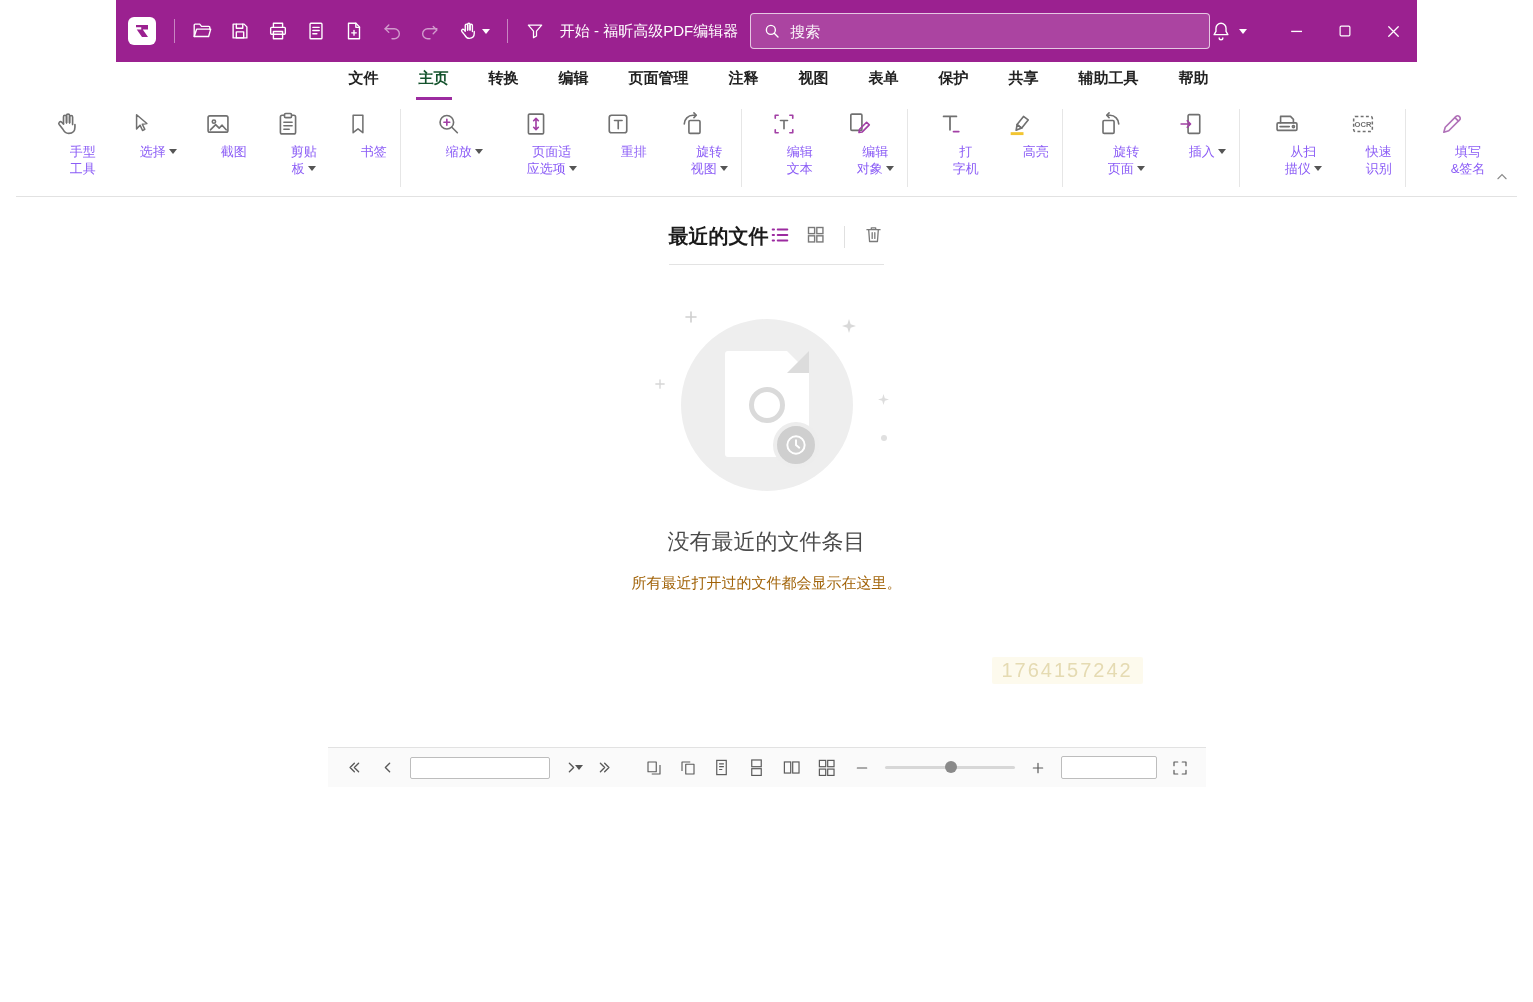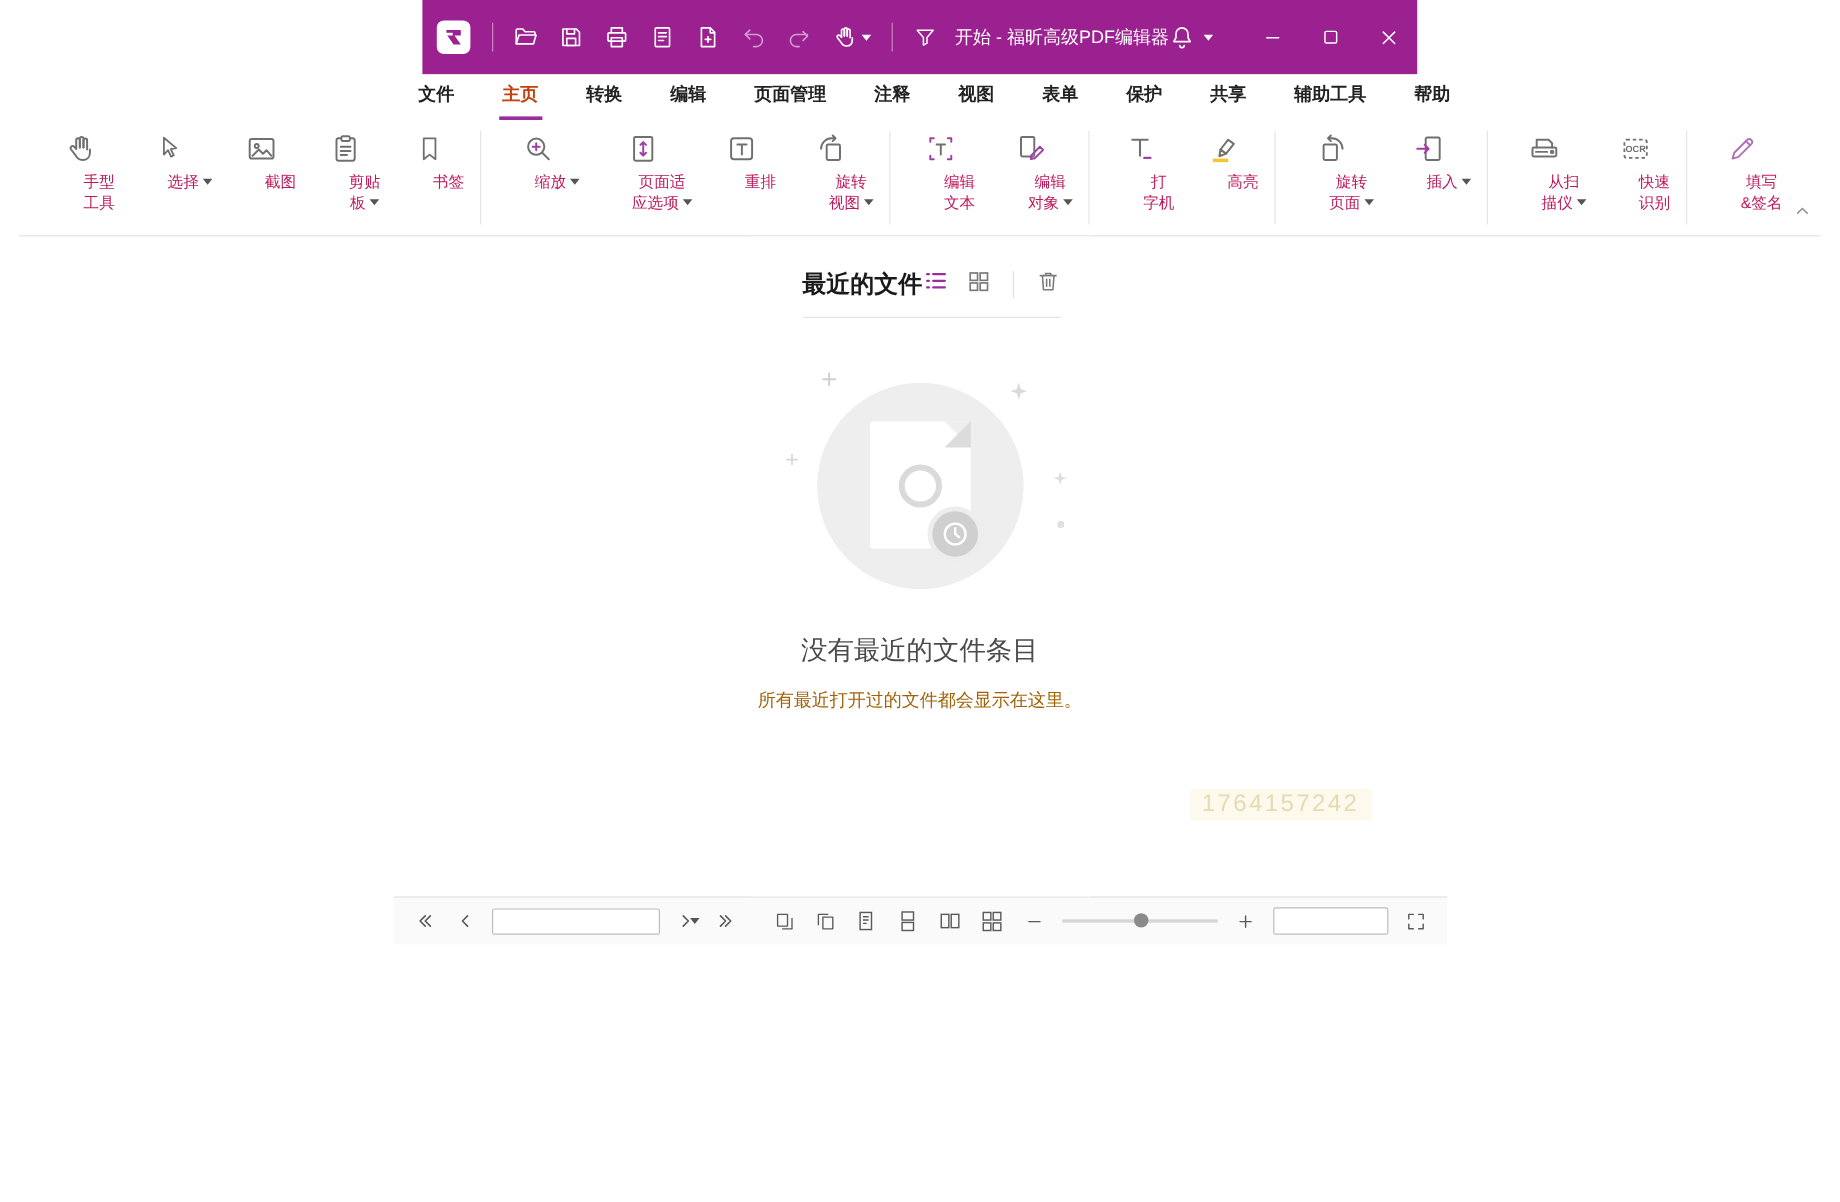--- a/index.html
+++ b/index.html
@@ -20,27 +20,27 @@
   .searchbox input::placeholder { color:rgba(255,255,255,.95); opacity:1; }
   .tb-right { margin-left:auto; display:flex; align-items:center; height:100%; }
   .bell-wrap { display:flex; align-items:center; gap:4px; margin-right:26px; }
   .win-btn { width:48px; height:62px; display:flex; align-items:center; justify-content:center; }
   .dcaret { display:inline-block; width:0; height:0; border-left:4px solid transparent; border-right:4px solid transparent; border-top:5px solid #555; vertical-align:2px; margin-left:3px; }
   .dcaret.white { border-top-color:#fff; }
 
   
   .tabs { height:38px; background:#fff; display:flex; align-items:flex-end; gap:34px; padding:0 0 0 24px; flex:0 0 auto; }
   .tab { font-size:15px; font-weight:700; color:#222; padding:8px 3px 9px; cursor:default; border-bottom:3px solid transparent; }
-  .tab.active { color:#c2410c; border-bottom-color:#9C2BA0; }
+  .tab.active { color:#14532d; border-bottom-color:#9C2BA0; }
 
   
   .ribbon { height:97px; background:#fff; border-bottom:1px solid #E2E2E2; display:flex; align-items:flex-start; padding:7px 26px 0 16px; position:relative; flex:0 0 auto; }
   .ritem { min-width:50px; display:flex; flex-direction:column; align-items:center; padding:2px 6px; gap:5px; cursor:default; }
   .ric { height:30px; display:flex; align-items:center; justify-content:center; }
-  .rlabel { font-size:13px; color:#be185d; text-align:center; white-space:pre-line; line-height:1.3;margin-left:32px; }
+  .rlabel { font-size:13px; color:#8b5cf6; text-align:center; white-space:pre-line; line-height:1.3;margin-left:32px; }
   .rsep { width:1px; height:78px; background:#E6E6E6; margin:2px 7px 0; }
   .ribbon-collapse { position:absolute; right:8px; bottom:8px; }
 
   
   .mid { flex:1; display:flex; min-height:0; }
   .sidebar { width:320px; flex:0 0 auto; background:#FCFCFC; border-right:1px solid #E8E8E8; padding-top:48px; }
   .side-home { margin:0 14px 0 20px; width:287px; height:46px; background:#EFEFEF; border-radius:23px; display:flex; align-items:center; padding-left:20px; gap:13px; cursor:default; }
   .side-home-label { font-size:16px; font-weight:700; color:#333; }
   .open-file-btn { margin:50px 14px 0 20px; width:287px; height:40px; background:#fff; border:1px solid #DCDCDC; border-radius:20px; display:flex; align-items:center; justify-content:center; font-size:16px; font-weight:700; color:#333; cursor:default; }
 
@@ -144,20 +144,27 @@
     </div>
     <div class="tb-sep"></div>
     <div class="tb-btn">
       <svg width="20" height="20" viewBox="0 0 24 24" fill="none" stroke="#fff" stroke-width="1.5" stroke-linecap="round" stroke-linejoin="round">
           <path d="M4 5h16l-6.2 7.2V18l-3.6 2v-7.8z"></path>
         </svg>
     </div>
 
     <div class="app-title">开始 - 福昕高级PDF编辑器</div>
 
+    <div class="searchbox">
+      <svg width="18" height="18" viewBox="0 0 24 24" fill="none" stroke="#fff" stroke-width="1.8" stroke-linecap="round">
+          <circle cx="10.5" cy="10.5" r="6"></circle>
+          <path d="M15 15l5 5"></path>
+        </svg>
+      <input type="text" placeholder="搜索" style="">
+    </div>
 
     <div class="tb-right">
       <div class="bell-wrap">
         <svg width="22" height="22" viewBox="0 0 24 24" fill="none" stroke="#fff" stroke-width="1.5" stroke-linecap="round" stroke-linejoin="round">
             <path d="M12 3.5A5.5 5.5 0 0 1 17.5 9v3.5l2 3.5h-15l2-3.5V9A5.5 5.5 0 0 1 12 3.5z"></path>
             <path d="M10 19.5a2 2 0 0 0 4 0"></path>
           </svg>
         <span class="dcaret white"></span>
       </div>
       <div class="win-btn">

